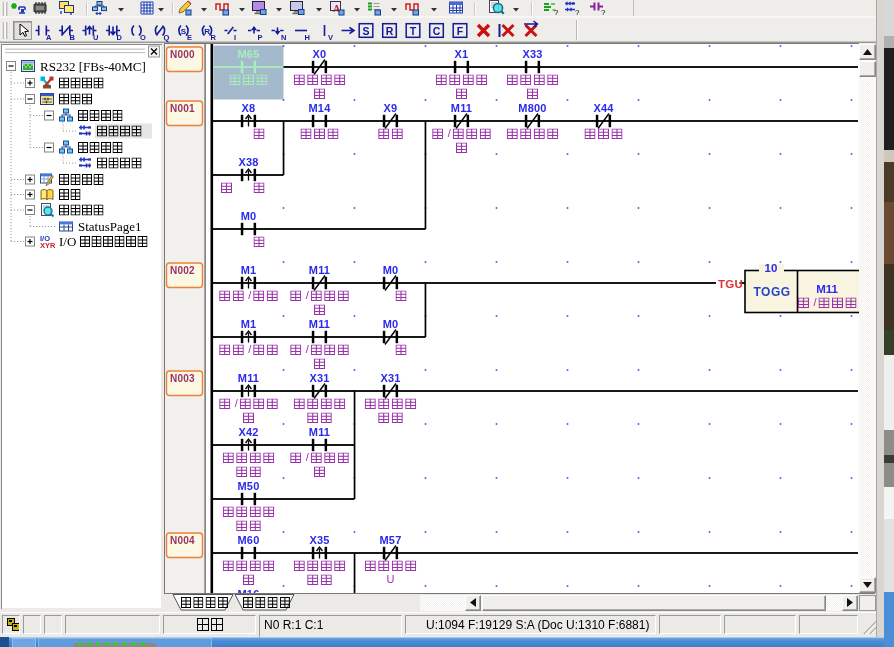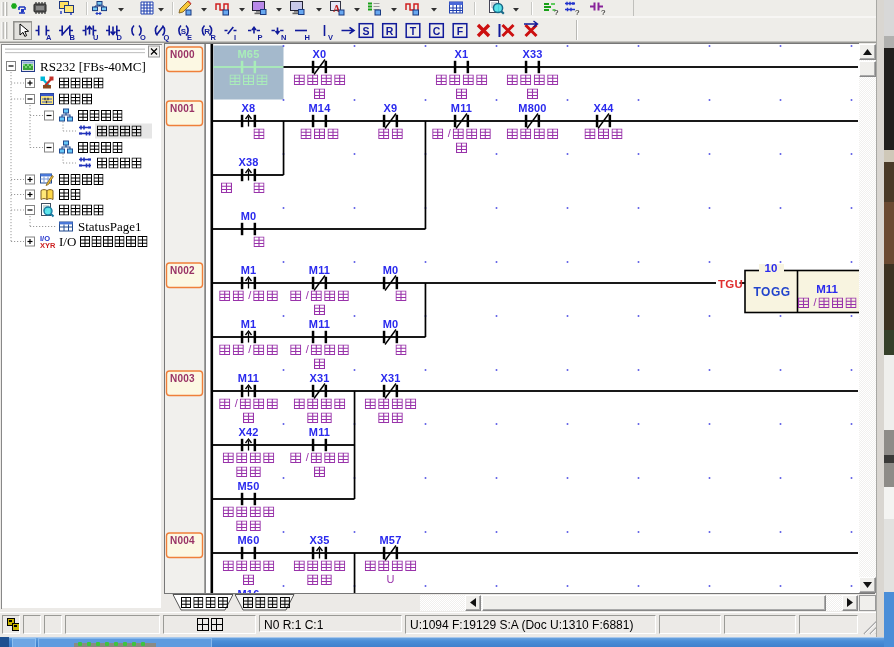--- a/index.html
+++ b/index.html
@@ -693,22 +693,22 @@
       <rect x="5.5" y="5.5" width="7" height="7" fill="#c8b400" stroke="#000"></rect>
       <rect x="7" y="7" width="3" height="2" fill="#000"></rect>
     </svg>
   </div>
 <div style="position:absolute;left:23px;top:615px;width:18px;height:19px;box-sizing:border-box;border:1px solid #9a9a96;border-bottom-color:#fff;border-right-color:#fff;font:12px 'Liberation Sans',sans-serif;color:#000;padding:2px 4px 0;white-space:nowrap;overflow:hidden"></div>
 <div style="position:absolute;left:44px;top:615px;width:18px;height:19px;box-sizing:border-box;border:1px solid #9a9a96;border-bottom-color:#fff;border-right-color:#fff;font:12px 'Liberation Sans',sans-serif;color:#000;padding:2px 4px 0;white-space:nowrap;overflow:hidden"></div>
 <div style="position:absolute;left:65px;top:615px;width:95px;height:19px;box-sizing:border-box;border:1px solid #9a9a96;border-bottom-color:#fff;border-right-color:#fff;font:12px 'Liberation Sans',sans-serif;color:#000;padding:2px 4px 0;white-space:nowrap;overflow:hidden"></div>
 <div style="position:absolute;left:163px;top:615px;width:93px;height:19px;box-sizing:border-box;border:1px solid #9a9a96;border-bottom-color:#fff;border-right-color:#fff;font:12px 'Liberation Sans',sans-serif;color:#000;padding:2px 4px 0;white-space:nowrap;overflow:hidden">
     <div style="text-align:center"><span style="display:inline-block;width:10px;height:11px;border:1px solid #000;background:linear-gradient(#000,#000) 50% 0/1px 100% no-repeat,linear-gradient(#000,#000) 0 50%/100% 1px no-repeat;margin:0 1px;vertical-align:-2px"></span><span style="display:inline-block;width:10px;height:11px;border:1px solid #000;background:linear-gradient(#000,#000) 50% 0/1px 100% no-repeat,linear-gradient(#000,#000) 0 50%/100% 1px no-repeat;margin:0 1px;vertical-align:-2px"></span></div>
   </div>
-<div style="position:absolute;left:259px;top:615px;width:143px;height:17px;box-sizing:border-box;border:1px solid #9a9a96;border-bottom-color:#fff;border-right-color:#fff;font:12px 'Liberation Sans',sans-serif;color:#000;padding:2px 4px 0;white-space:nowrap;overflow:hidden">N0 R:1 C:1</div>
-<div style="position:absolute;left:405px;top:615px;width:251px;height:19px;box-sizing:border-box;border:1px solid #9a9a96;border-bottom-color:#fff;border-right-color:#fff;font:12px 'Liberation Sans',sans-serif;color:#000;padding:2px 4px 0;white-space:nowrap;overflow:hidden">U:1094 F:19129 S:A (Doc U:1310 F:6881)</div>
+<div style="position:absolute;left:259px;top:615px;width:143px;height:32px;box-sizing:border-box;border:1px solid #9a9a96;border-bottom-color:#fff;border-right-color:#fff;font:12px 'Liberation Sans',sans-serif;color:#000;padding:2px 4px 0;white-space:nowrap;overflow:hidden">N0 R:1 C:1</div>
+<div style="position:absolute;left:405px;top:615px;width:251px;height:19px;box-sizing:border-box;border:1px solid #9a9a96;border-bottom-color:#fff;border-right-color:#fff;font:12px 'Liberation Sans',sans-serif;color:#000;padding:2px 20px 0;white-space:nowrap;overflow:hidden">U:1094 F:19129 S:A (Doc U:1310 F:6881)</div>
 <div style="position:absolute;left:659px;top:615px;width:62px;height:19px;box-sizing:border-box;border:1px solid #9a9a96;border-bottom-color:#fff;border-right-color:#fff;font:12px 'Liberation Sans',sans-serif;color:#000;padding:2px 4px 0;white-space:nowrap;overflow:hidden"></div>
 <div style="position:absolute;left:724px;top:615px;width:72px;height:19px;box-sizing:border-box;border:1px solid #9a9a96;border-bottom-color:#fff;border-right-color:#fff;font:12px 'Liberation Sans',sans-serif;color:#000;padding:2px 4px 0;white-space:nowrap;overflow:hidden"></div>
 <div style="position:absolute;left:799px;top:615px;width:59px;height:19px;box-sizing:border-box;border:1px solid #9a9a96;border-bottom-color:#fff;border-right-color:#fff;font:12px 'Liberation Sans',sans-serif;color:#000;padding:2px 4px 0;white-space:nowrap;overflow:hidden"></div>
 <svg style="position:absolute;left:862px;top:618px" width="17" height="17">
     <path d="M16 2L2 16M16 8L8 16M16 14l-2 2" stroke="#aaa" stroke-width="1.6"></path>
     <path d="M16 3.2L3.2 16M16 9.2L9.2 16M16 15.2L15.2 16" stroke="#fff" stroke-width="1"></path>
   </svg>
 <div style="position:absolute;left:0;top:637px;width:894px;height:10px;background:linear-gradient(#76aae0,#4a8ed8 40%,#3f80cc)"></div>
 <div style="position:absolute;left:0;top:637px;width:894px;height:1px;background:#a8c8ec"></div>
 <div style="position:absolute;left:0;top:637px;width:9px;height:10px;background:#1d4f90"></div>

